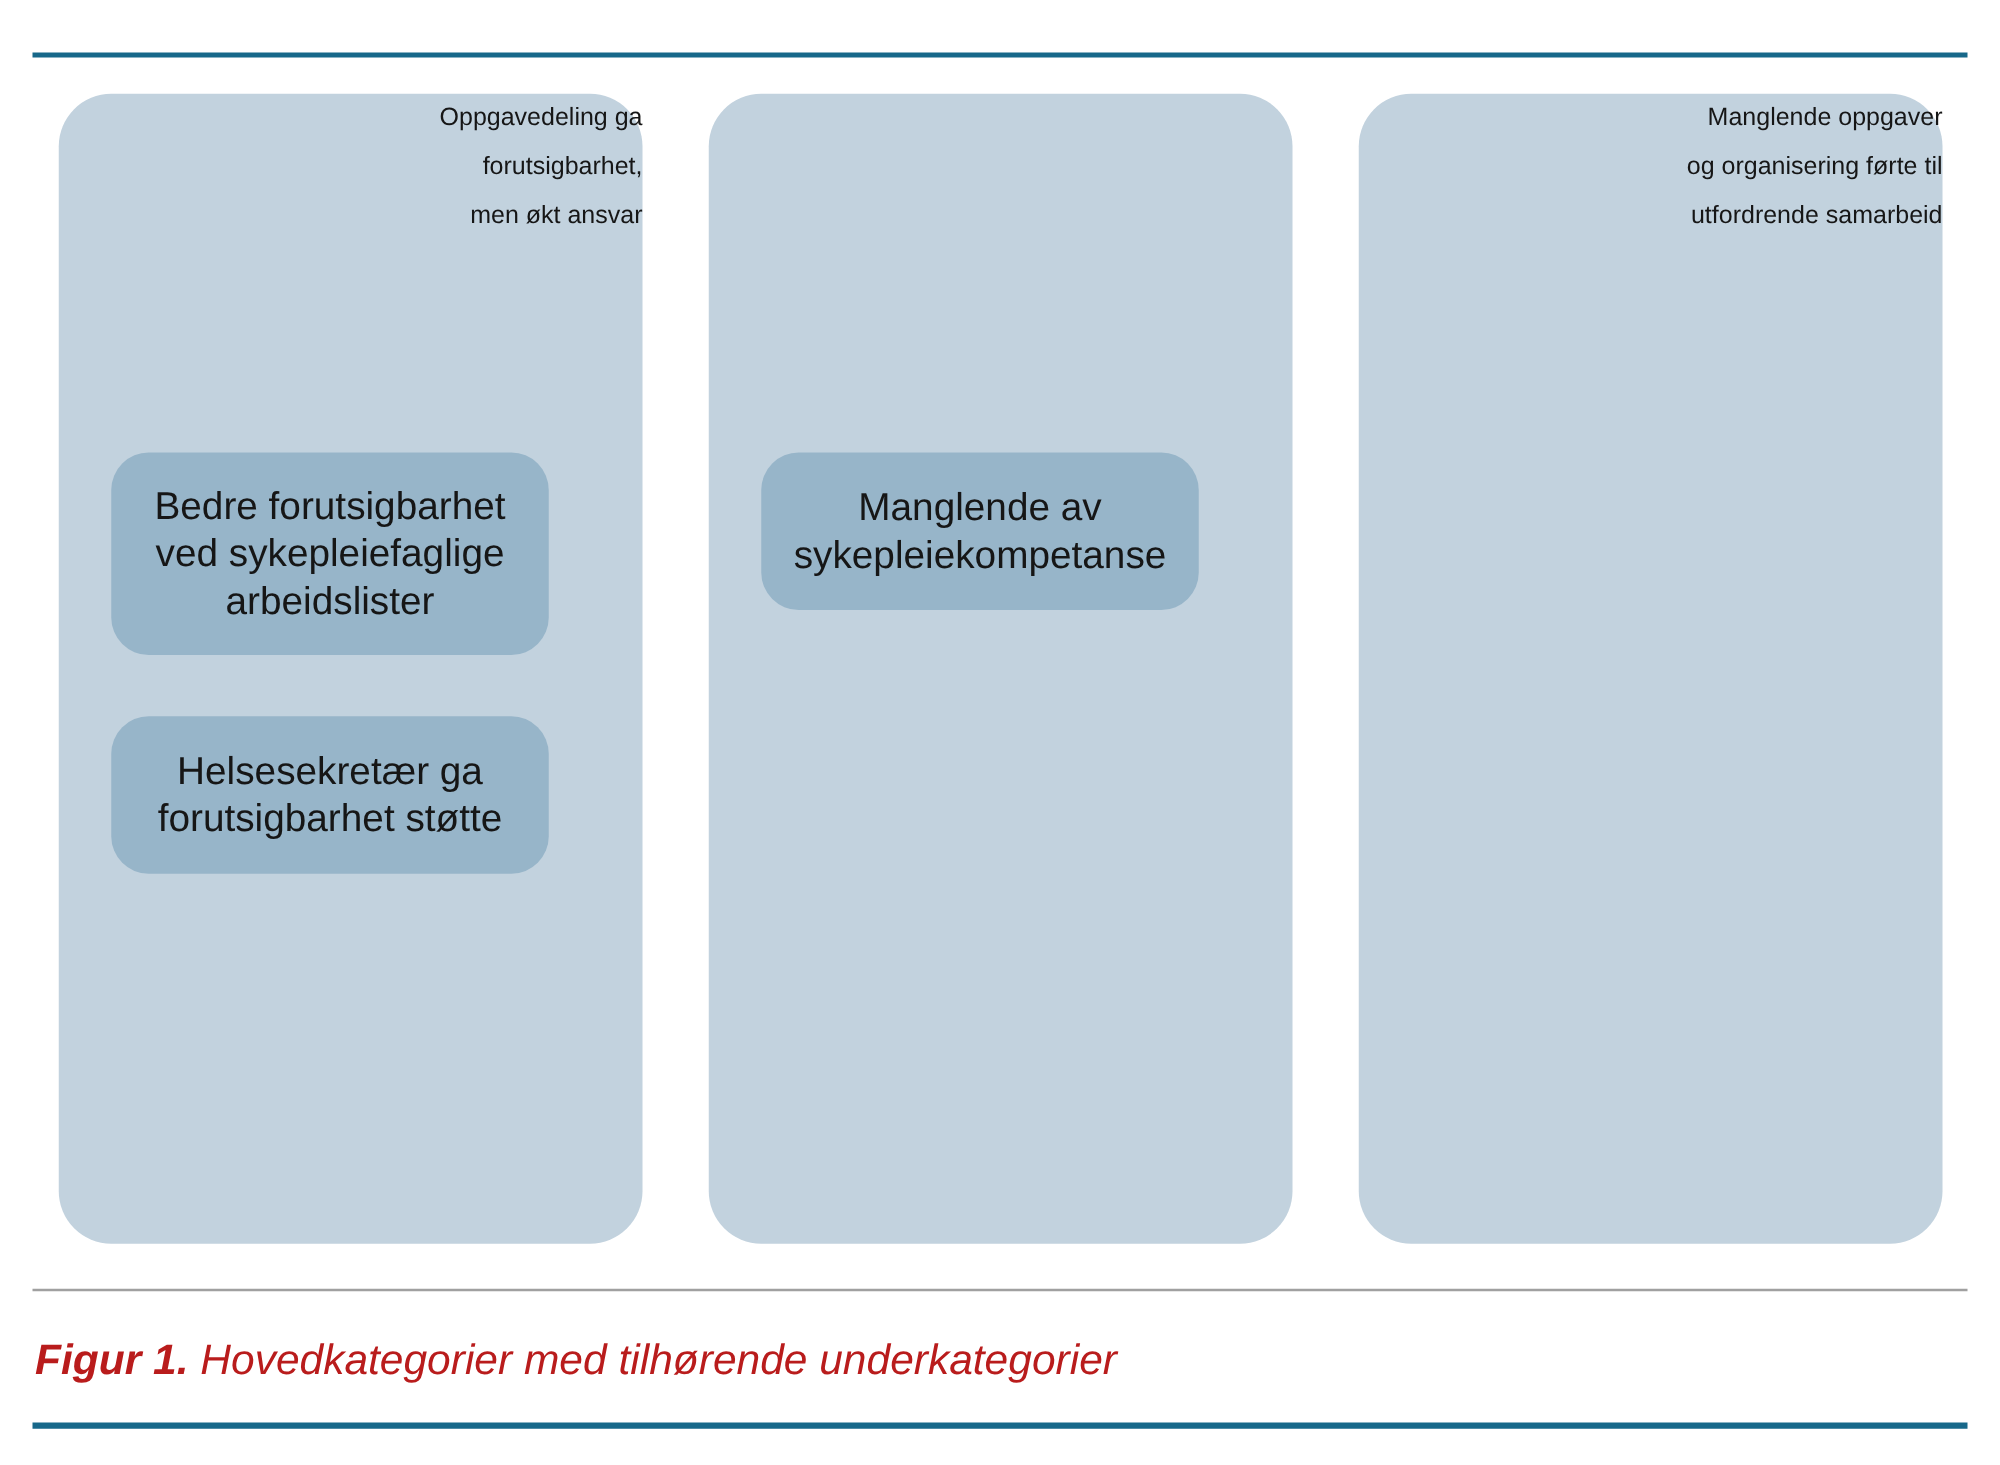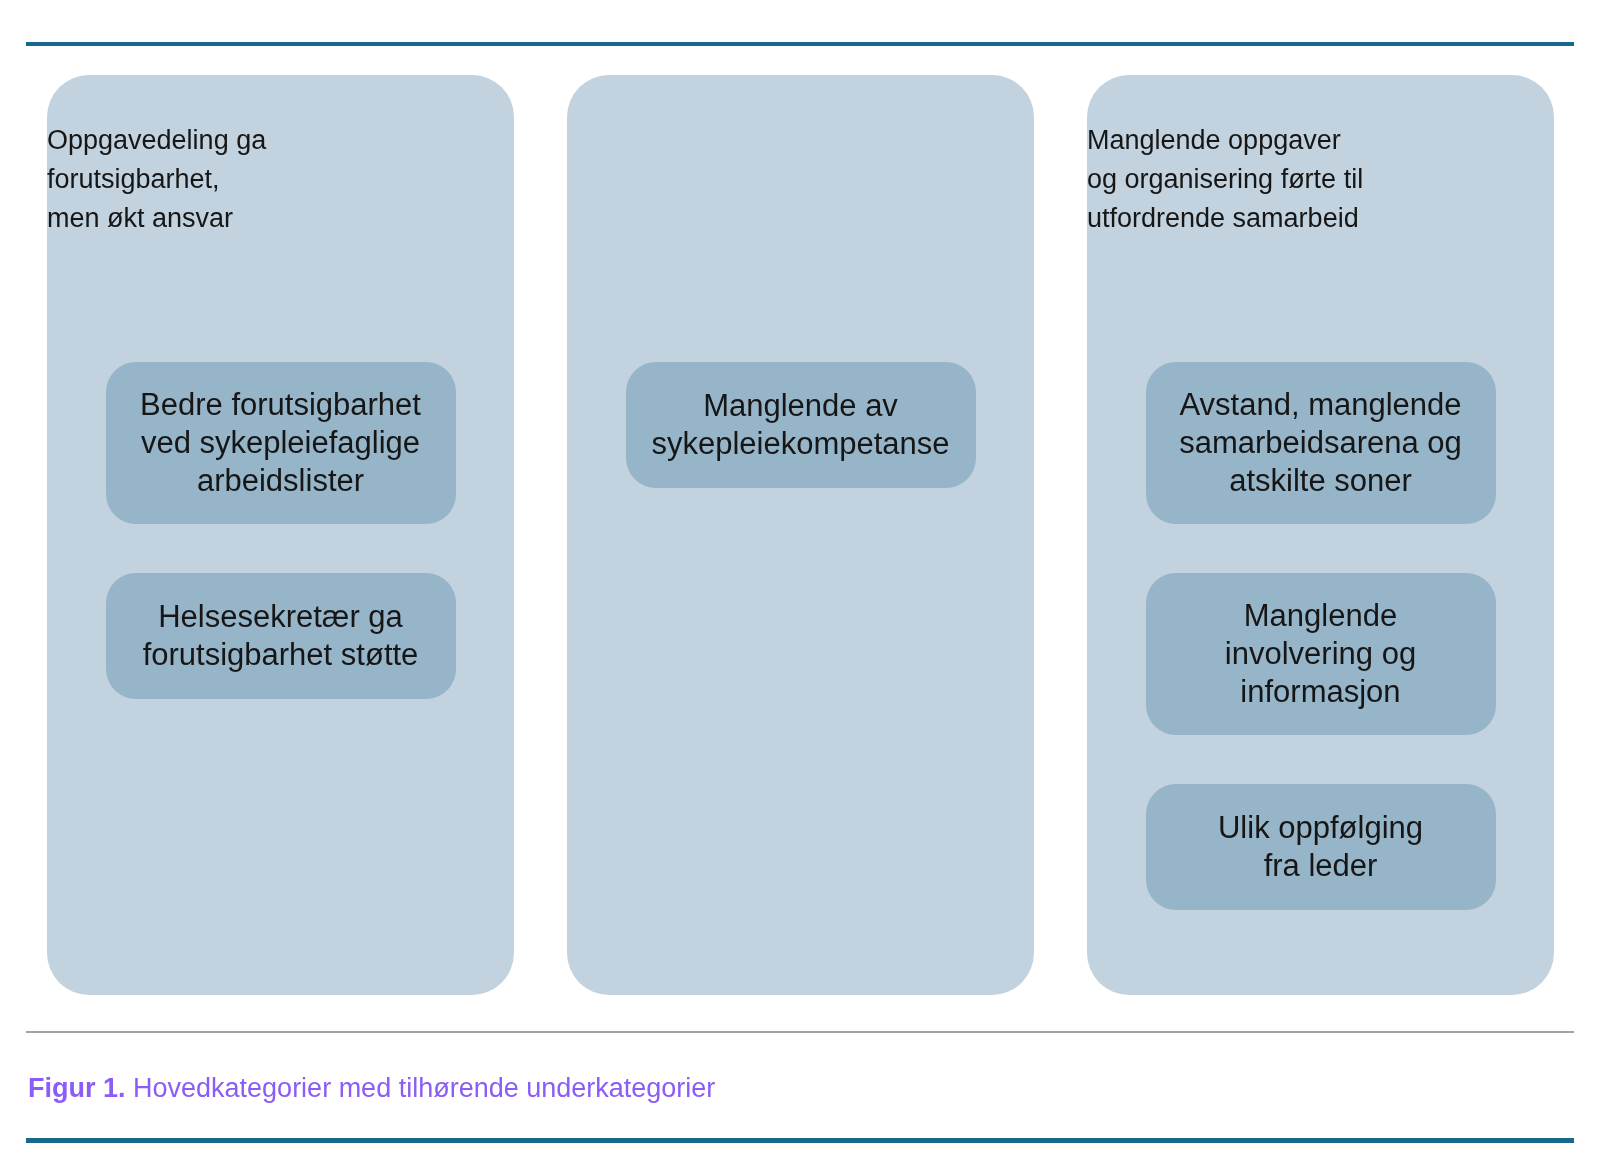--- a/index.html
+++ b/index.html
@@ -32,36 +32,35 @@
     gap: 53px;
   }
   .column {
     position: relative;
     width: 467px;
     height: 920px;
     background: var(--column-bg, #c2d2de);
     border-radius: 42px;
   }
   .column-heading {
-    padding-top: 46px;
-    text-align: left;
-    font-size: 27px;
+    text-align: right;
+    font-size: 20px;
     line-height: 39px;
     white-space: pre-line;
     color: #161616;
   }
   .boxes {
     position: absolute;
     top: 287px;
     left: 0;
     right: 0;
     display: flex;
     flex-direction: column;
-    align-items: center;
     gap: 49px;
+    padding-left: 42px;
   }
   .box {
     width: 350px;
     min-height: 126px;
     box-sizing: border-box;
     padding: 24px 8px;
     background: var(--box-bg, #97b5c9);
     border-radius: 30px;
     display: flex;
     align-items: center;
@@ -77,23 +76,24 @@
     left: 26px;
     top: 1031px;
     width: 1548px;
     height: 2px;
     background: var(--divider, #a0a0a0);
   }
   .caption {
     position: absolute;
     left: 28px;
     top: 1068px;
-    font-size: 27px;
+    font-size: 34px;
     line-height: 40px;
-    color: #8b5cf6;
+    color: #b91c1c;
+    font-style: italic;
   }
   .caption .cap-label { font-weight: 700; }
   .caption .cap-text { font-weight: 400; }
 </style>
 </head>
 <body>
 
 <div class="page">
   <div class="rule top"></div>
 
@@ -113,30 +113,20 @@
       <div class="column">
         <div class="boxes">
           <div class="box">Manglende av
 sykepleiekompetanse</div>
         </div>
       </div>
       <div class="column">
         <div class="column-heading">Manglende oppgaver
 og organisering førte til
 utfordrende samarbeid</div>
-        <div class="boxes">
-          <div class="box">Avstand, manglende
-samarbeidsarena og
-atskilte soner</div>
-          <div class="box">Manglende
-involvering og
-informasjon</div>
-          <div class="box">Ulik oppfølging
-fra leder</div>
-        </div>
       </div>
     </div>
 
   <div class="caption-divider"></div>
 
   <div class="caption">
     <span class="cap-label">Figur 1.</span><span class="cap-text"> Hovedkategorier med tilhørende underkategorier</span>
   </div>
 
   <div class="rule bottom"></div>

